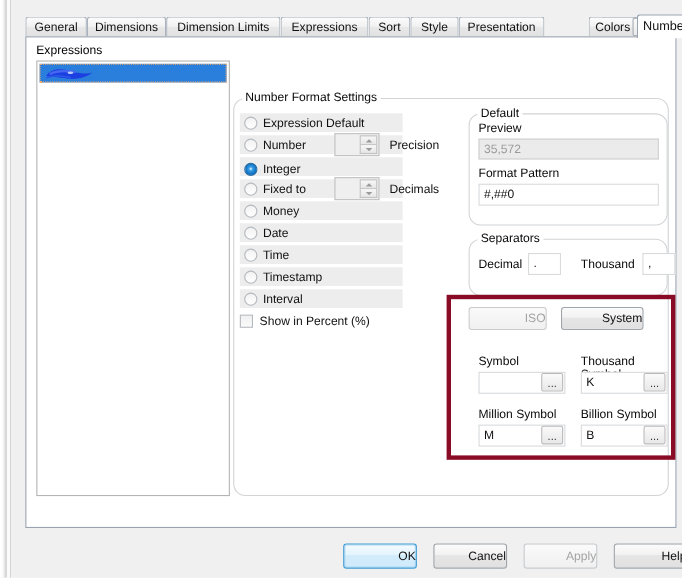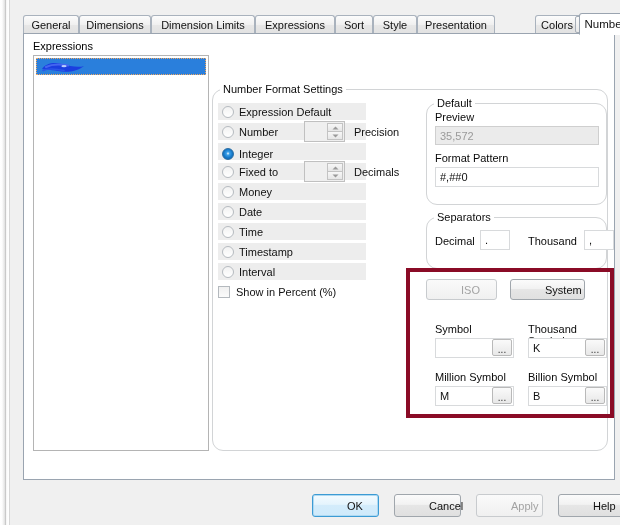--- a/index.html
+++ b/index.html
@@ -232,21 +232,21 @@
     cursor: default;
     padding-bottom: 1px;
   }
 
   
   .pbtn {
     position: absolute;
     background: linear-gradient(to bottom,#fbfbfb 0%,#f2f2f2 45%,#e6e6e6 47%,#e0e0e0 100%);
     border: 1px solid #a0a6ac;
     border-radius: 3px;
-    display: flex; align-items: center; justify-content: flex-start;
+    display: flex; align-items: center; justify-content: flex-end;
     font-size: 11px; color: #111;
     cursor: default;
     padding-left: 34px;
   }
   .pbtn.disabled { color: #a3a3a3; border-color: #c8cbce;
     background: linear-gradient(to bottom,#fafafa,#f0f0f0); }
   .pbtn.default {
     border: 1px solid #3c9bd4;
     box-shadow: 0 0 0 1px #aed9f2 inset;
     background: linear-gradient(to bottom,#f4fbff 0%,#e4f4fd 45%,#d3ecfb 47%,#cfeafb 100%);

